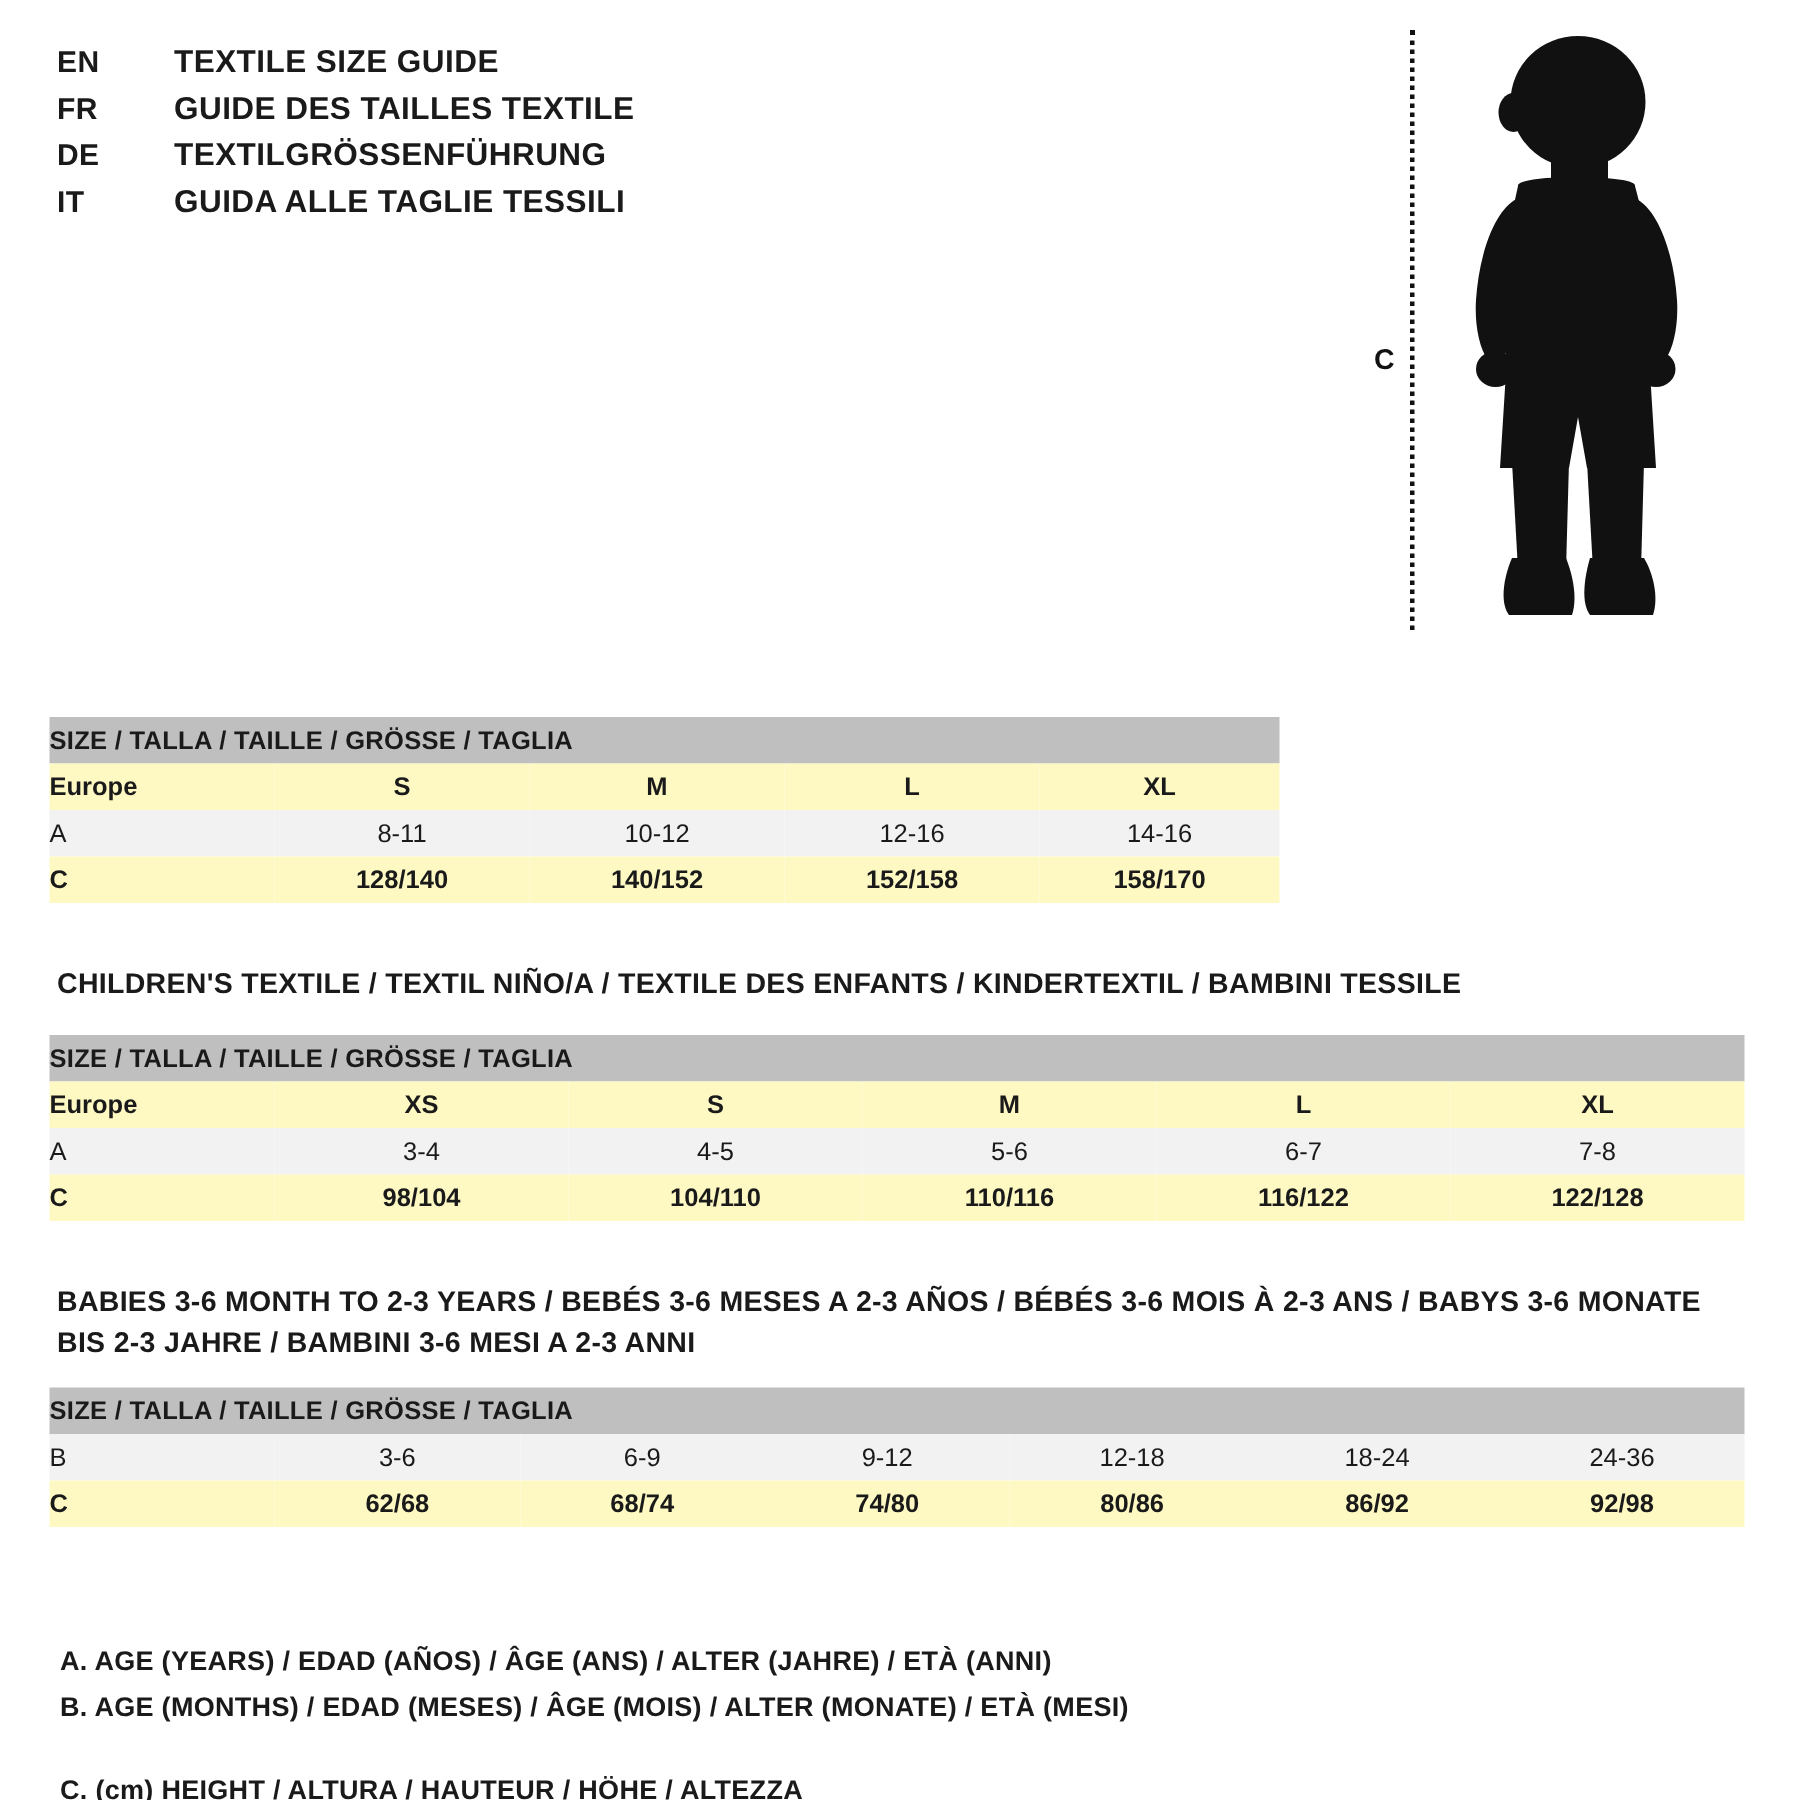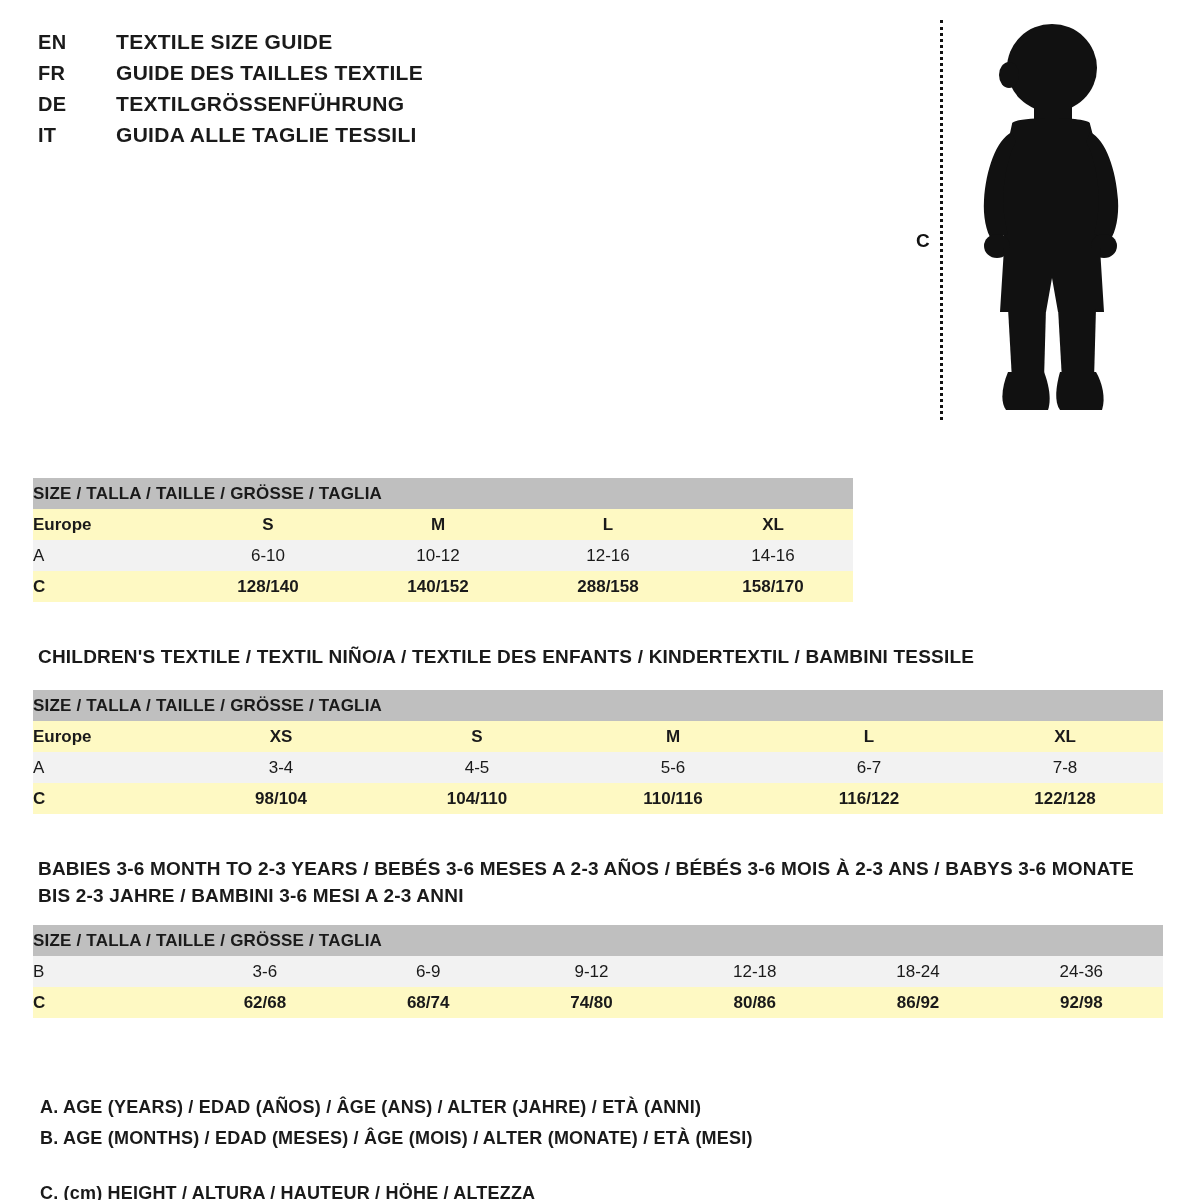--- a/index.html
+++ b/index.html
@@ -210,30 +210,30 @@
       </tr>
       <tr class="row-white">
         <td class="lbl-cell" style="width:150px;">Europe</td>
         <td class="val-cell" style="width:170px;">S</td>
         <td class="val-cell" style="width:170px;">M</td>
         <td class="val-cell" style="width:170px;">L</td>
         <td class="val-cell" style="width:160px;">XL</td>
       </tr>
       <tr class="row-light">
         <td class="lbl-cell">A</td>
-        <td class="val-cell">6-10</td>
+        <td class="val-cell">8-11</td>
         <td class="val-cell">10-12</td>
         <td class="val-cell">12-16</td>
         <td class="val-cell">14-16</td>
       </tr>
       <tr class="row-white">
         <td class="lbl-cell">C</td>
         <td class="val-cell">128/140</td>
         <td class="val-cell">140/152</td>
-        <td class="val-cell">288/158</td>
+        <td class="val-cell">152/158</td>
         <td class="val-cell">158/170</td>
       </tr>
     </tbody>
   </table>
 
   <div class="section-title" style="top:644px;">CHILDREN'S TEXTILE / TEXTIL NIÑO/A / TEXTILE DES ENFANTS / KINDERTEXTIL / BAMBINI TESSILE</div>
 
   <table class="size-table" style="top:690px; width:1130px;">
     <tbody>
       <tr class="hdr-row">

